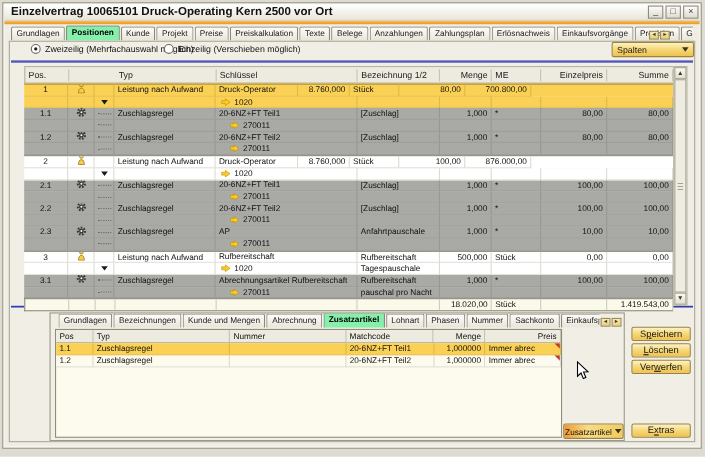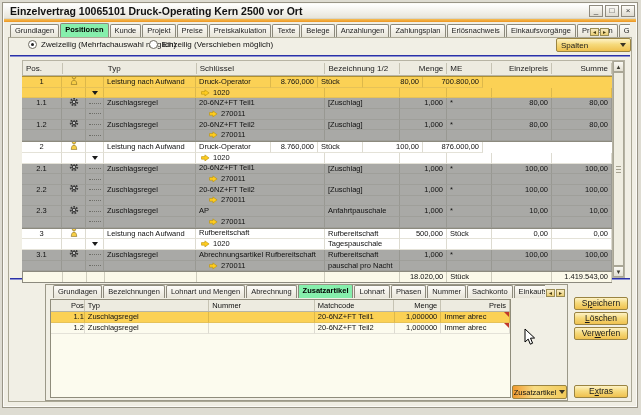--- a/index.html
+++ b/index.html
@@ -147,21 +147,21 @@
   #detail-tab-scrolls { left: 546px; top: 289px; display: flex; gap: 1px; }
 
   #detail-list { left: 50px; top: 299px; width: 461px; height: 99px; border: 1px solid #8F8C7B; background: #FCFBEE; overflow: hidden; }
   .bhead { display: flex; height: 12px; background: #EDEBE0; border-bottom: 1px solid #B7B4A4; }
   .bhead .cell { font-size: 7.5px; line-height: 11px; border-right: 1px solid #C6C3B3; overflow: hidden; white-space: nowrap; }
   .brow { display: flex; height: 11px; background: #FCFBEE; }
   .brow .cell { font-size: 7.5px; line-height: 10px; border-right: 1px solid #DDDBD1; border-bottom: 1px solid #E4E2D8; overflow: hidden; white-space: nowrap; }
   .brow.sel { background: #FBD155; }
   .brow.sel .cell { border-right-color: #DDB84A; border-bottom-color: #E6C258; }
 
-  .b-pos   { width: 34px; padding-left: 3px; text-align: right; }
+  .b-pos   { width: 34px; padding-left: 3px; }
   .b-typ   { width: 125px; padding-left: 3px; }
   .b-num   { width: 106px; padding-left: 3px; }
   .b-match { width: 80px; padding-left: 3px; }
   .b-menge { width: 47px; text-align: right; padding-right: 3px; }
   .b-preis { width: 69px; padding-left: 3px; position: relative; }
   .trunc::after { content: ""; position: absolute; right: 0; top: 0;
     border-top: 5px solid #C0392B; border-left: 5px solid transparent; }
 
   #zusatz-btn { left: 512px; top: 385px; width: 55px; height: 14px;
     background: linear-gradient(90deg, #F0992F 0%, #F8DC84 40%, #F2CB5C 100%);
@@ -622,21 +622,21 @@
 <div class="abs" id="v-scrollbar">
   <div class="sb-btn" id="sb-up">▲</div>
   <div id="sb-thumb"></div>
   <div class="sb-btn" id="sb-down">▼</div>
 </div>
 
 <div class="abs" id="detail-panel"></div>
 <div class="abs tabstrip" id="detail-tabstrip">
     <div class="tab">Grundlagen</div>
     <div class="tab">Bezeichnungen</div>
-    <div class="tab">Lohnart und Mengen</div>
+    <div class="tab">Kunde und Mengen</div>
     <div class="tab">Abrechnung</div>
     <div class="tab active">Zusatzartikel</div>
     <div class="tab">Lohnart</div>
     <div class="tab">Phasen</div>
     <div class="tab">Nummer</div>
     <div class="tab">Sachkonto</div>
     <div class="tab">Einkaufspreis für Kalkulation</div>
   </div>
 <div class="abs" id="detail-tab-scrolls">
   <div class="tab-scroll">◄</div>

